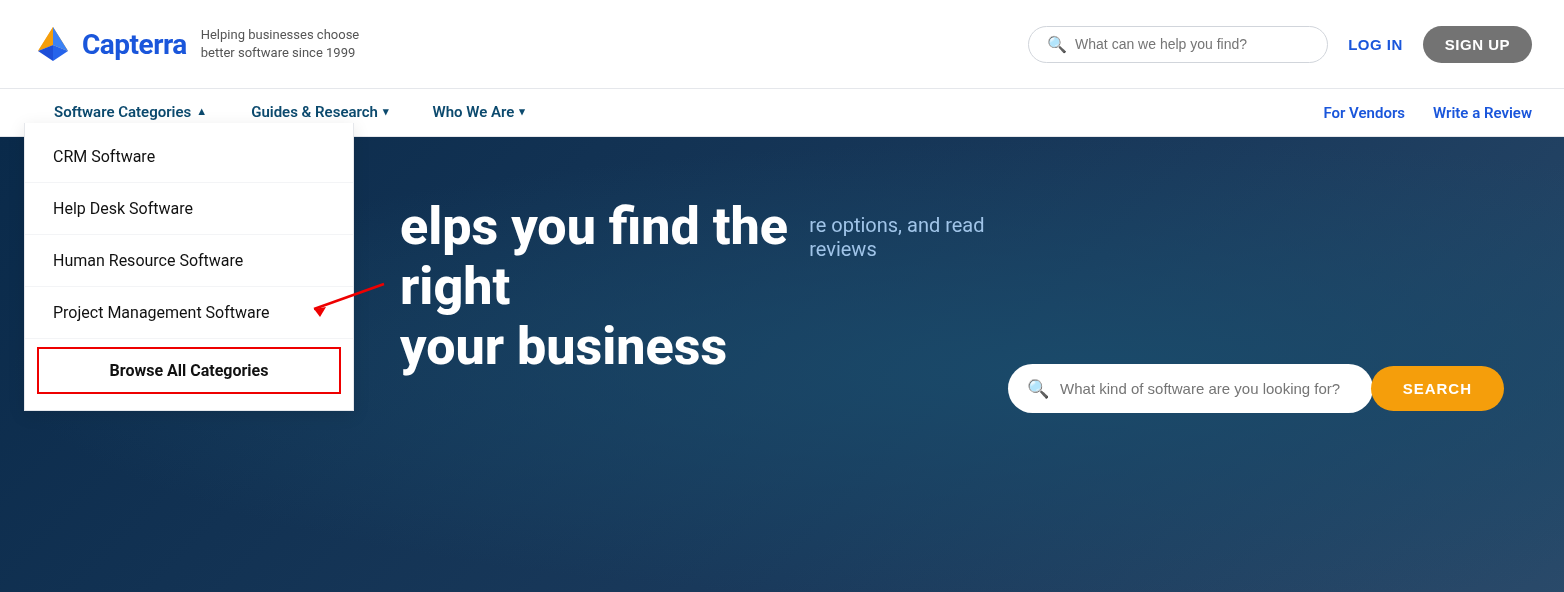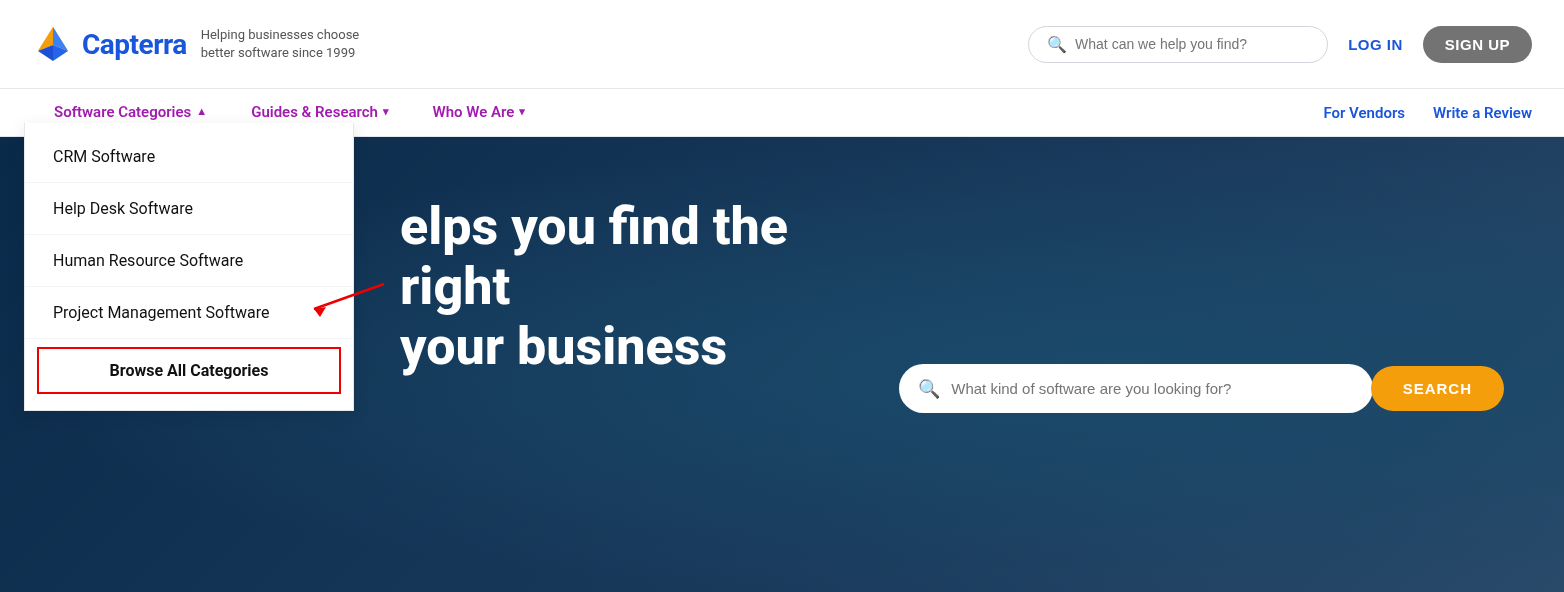--- a/index.html
+++ b/index.html
@@ -109,21 +109,21 @@
       gap: 0;
     }
     .nav-item {
       display: flex;
       align-items: center;
       gap: 5px;
       padding: 0 22px;
       height: 32px;
       font-size: 15px;
       font-weight: 600;
-      color: #a21caf;
+      color: #0c4a6e;
       cursor: pointer;
       border-bottom: 2px solid transparent;
     }
     .nav-item.active {
       border-bottom: 2px solid #1a56db;
     }
     .nav-chevron {
       font-size: 11px;
     }
     .navbar-right {
@@ -340,20 +340,21 @@
         <polygon points="10,30 22,28 16,38" fill="#e00"></polygon>
       </svg>
     </div>
   </div>
 
   <section class="hero">
     <h1 class="hero-title">
       <span>elps you find the right</span><br>
       <span>your business</span>
     </h1>
+    <p class="hero-subtitle">re options, and read reviews</p>
     <div class="hero-search">
       <div class="hero-search-inner">
         <span class="hero-search-icon">🔍</span>
         <input class="hero-search-input" type="text" placeholder="What kind of software are you looking for?" style="">
       </div>
       <button class="hero-search-btn">SEARCH</button>
     </div>
   </section>
 
 </div>

